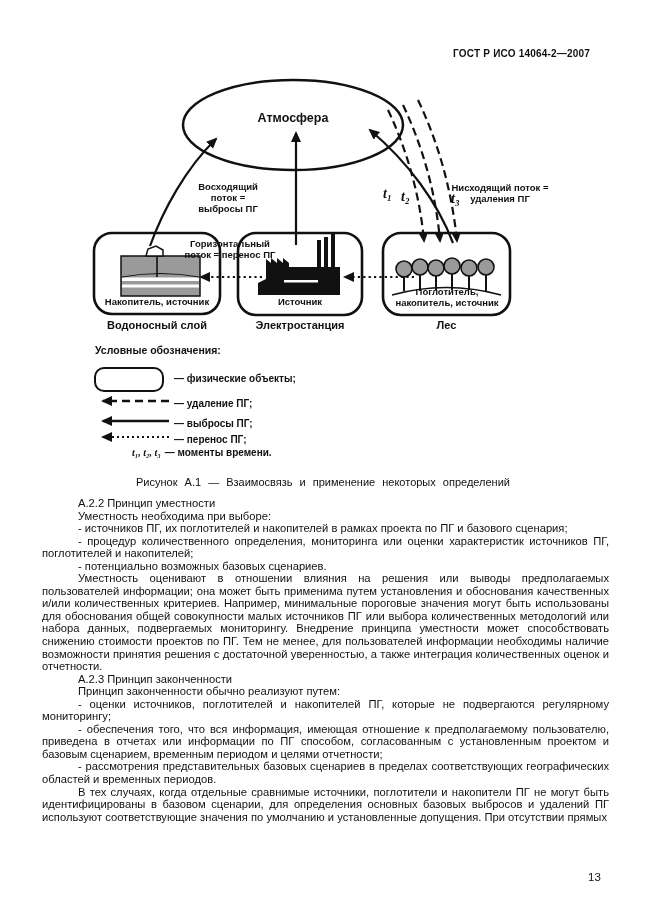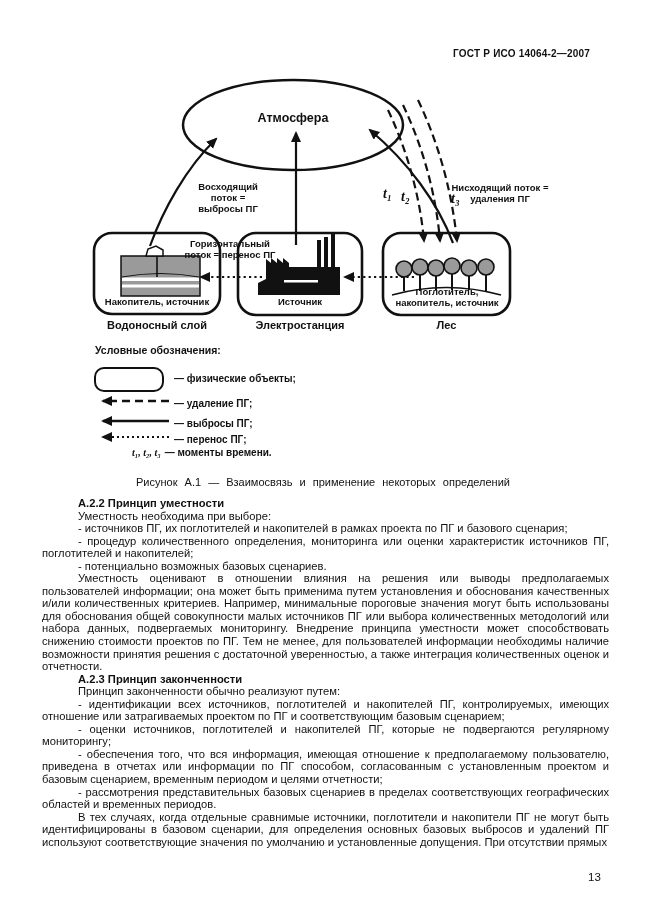--- a/index.html
+++ b/index.html
@@ -32,21 +32,21 @@
   .legend-time .tprefix{font-style:italic;font-family:"Liberation Serif",serif;margin-right:4px;}
   .fig-caption{
     position:absolute;left:0;top:476px;width:646px;text-align:center;
     font-size:11px;word-spacing:4px;
   }
   .body-text{
     position:absolute;left:42px;top:497px;width:567px;
     font-size:11.2px;line-height:12.55px;text-align:justify;
   }
   .body-text p{margin:0;text-indent:36px;}
-  .body-h{font-weight:bold;}
+  .body-h{font-weight:normal;}
   .page-number{position:absolute;top:831px;left:588px;font-size:11.5px;margin-top:40px;}
 </style>
 </head>
 <body>
 
 <div class="page">
 
   <div class="doc-header">ГОСТ Р ИСО 14064-2—2007</div>
 
   <svg class="fig-svg" width="646" height="350" viewBox="0 0 646 350">
@@ -169,21 +169,20 @@
 
   <div class="body-text">
     <p class="body-h">А.2.2 Принцип уместности</p>
     <p>Уместность  необходима при выборе:</p>
     <p>- источников  ПГ, их поглотителей и накопителей в рамках проекта по ПГ и базового сценария;</p>
     <p>- процедур количественного определения, мониторинга или оценки характеристик источников ПГ, поглотителей и накопителей;</p>
     <p>- потенциально возможных базовых сценариев.</p>
     <p>Уместность  оценивают в отношении влияния на решения или выводы предполагаемых пользователей информации; она может быть применима путем установления и обоснования качественных и/или количественных критериев. Например, минимальные пороговые значения могут быть использованы для обоснования общей совокупности малых источников ПГ или выбора количественных методологий или набора данных, подвергаемых мониторингу. Внедрение принципа уместности может способствовать снижению стоимости проектов по ПГ. Тем не менее, для пользователей информации необходимы наличие возможности принятия решения с достаточной уверенностью, а также интеграция количественных оценок и отчетности.</p>
     <p class="body-h">А.2.3 Принцип законченности</p>
     <p>Принцип законченности обычно реализуют путем:</p>
-    <p>- идентификации всех источников, поглотителей и накопителей ПГ, контролируемых, имеющих отношение или затрагиваемых проектом по ПГ и соответствующим базовым сценарием;</p>
     <p>- оценки  источников, поглотителей и накопителей ПГ, которые не подвергаются регулярному мониторингу;</p>
     <p>- обеспечения того, что вся информация, имеющая отношение к предполагаемому пользователю, приведена в отчетах или информации по ПГ способом, согласованным с установленным проектом и базовым сценарием, временным периодом и целями отчетности;</p>
     <p>- рассмотрения представительных базовых сценариев в пределах соответствующих географических областей и временных периодов.</p>
     <p>В тех случаях, когда отдельные сравнимые источники, поглотители и накопители ПГ не могут быть идентифицированы в базовом сценарии, для определения основных базовых выбросов и удалений ПГ используют соответствующие значения по умолчанию и установленные допущения. При отсутствии прямых</p>
   </div>
 
   <div class="page-number">13</div>
 
 </div>
 

